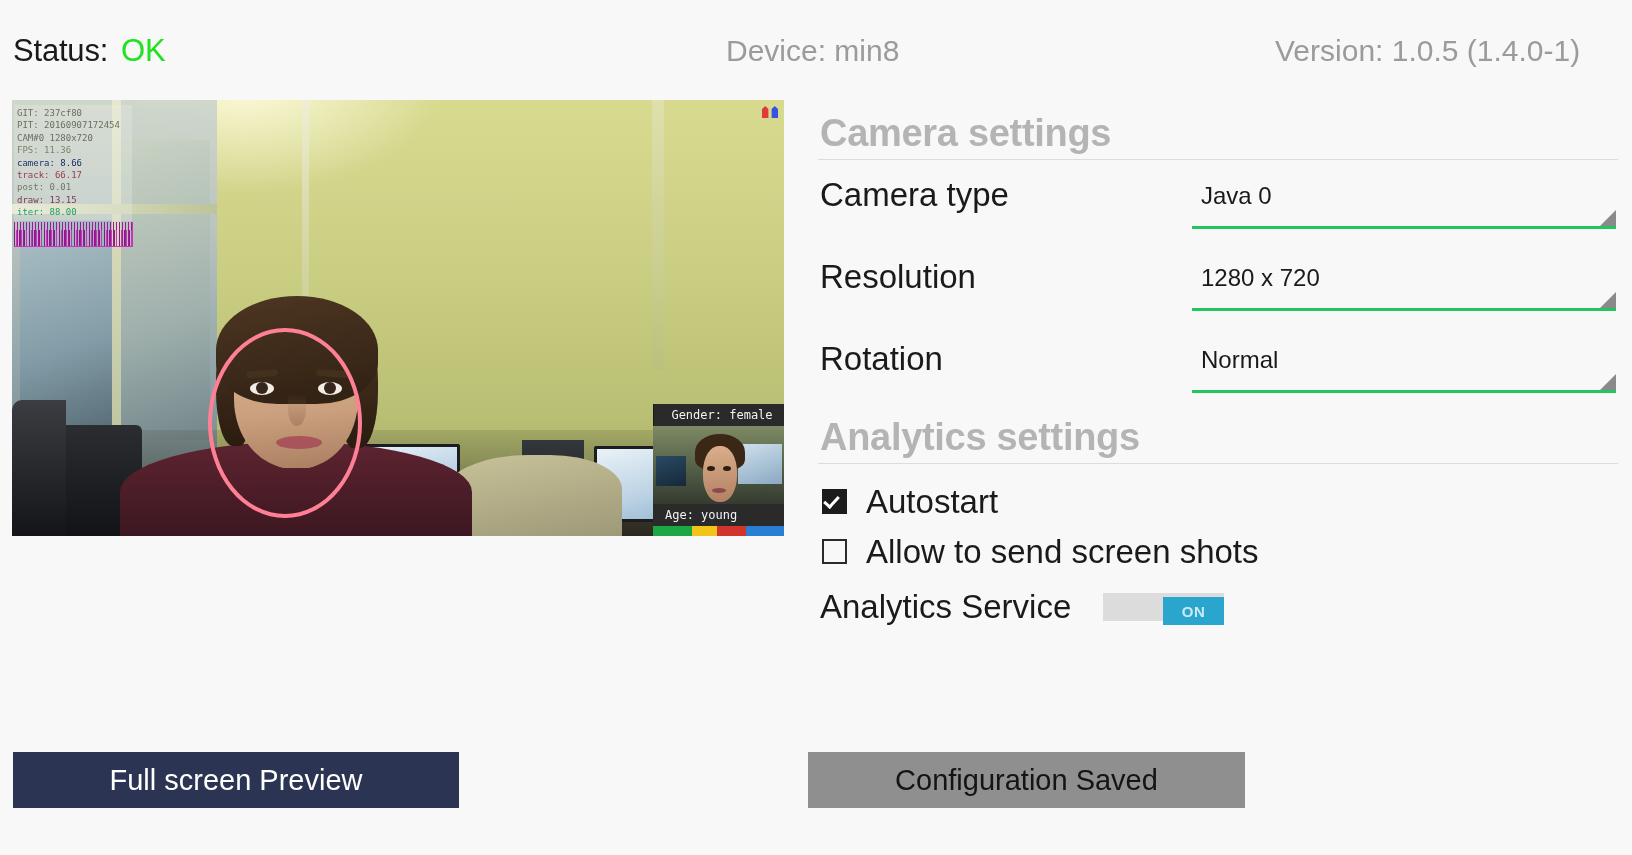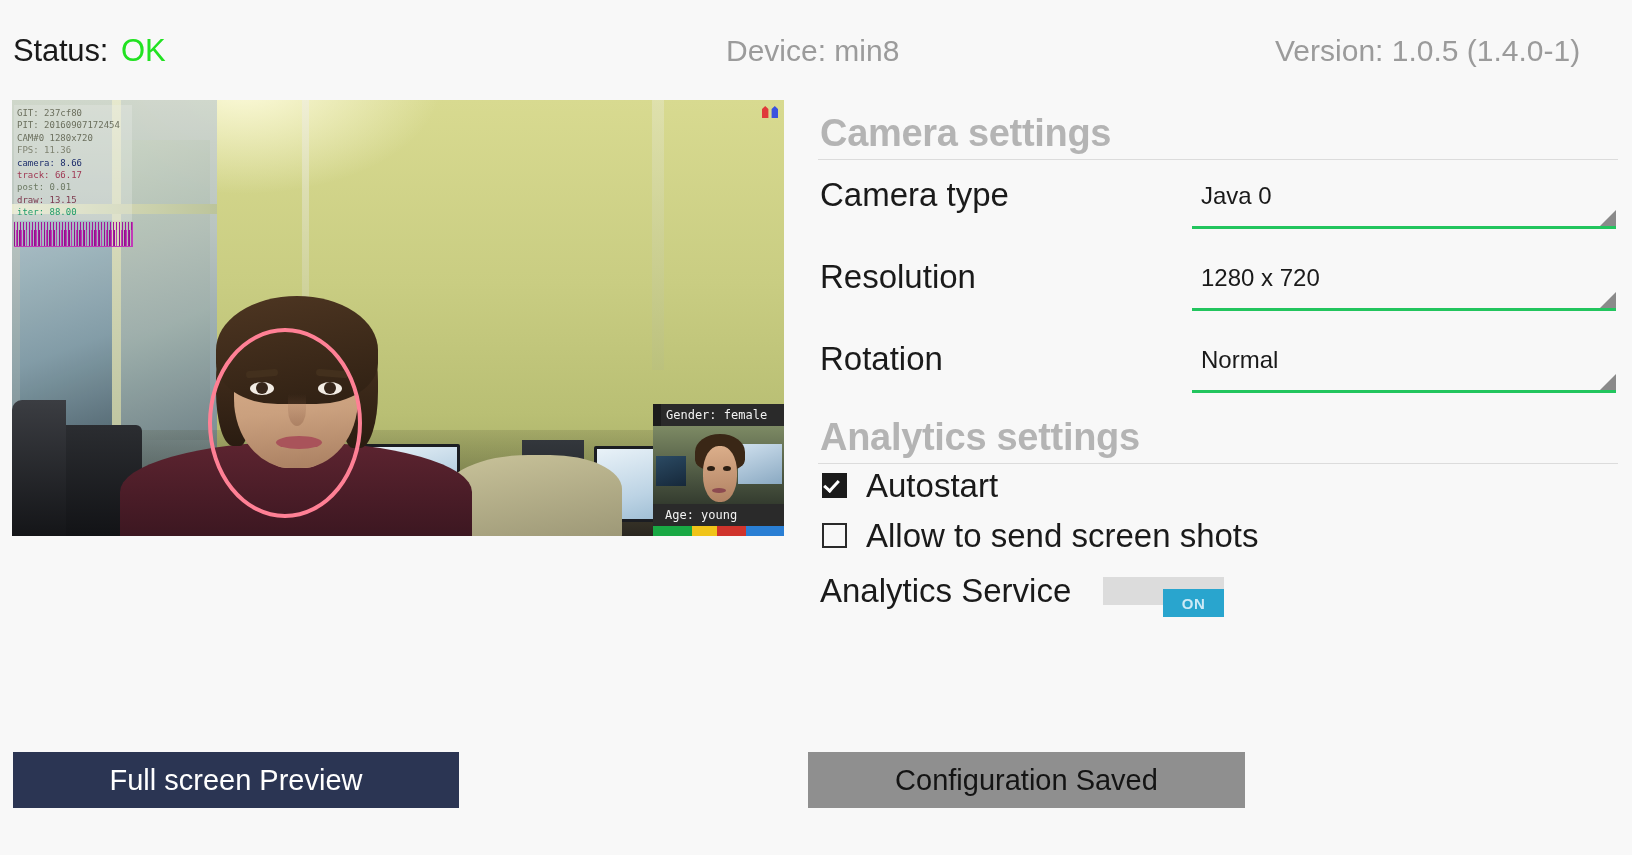--- a/index.html
+++ b/index.html
@@ -206,24 +206,24 @@
     position:absolute;left:40px;top:8px;width:54px;height:80px;
   }
   .tface .h{position:absolute;left:2px;top:0;width:50px;height:36px;
     background:#3a2716;border-radius:50% 50% 30% 30%;}
   .tface .f{position:absolute;left:10px;top:12px;width:34px;height:56px;
     background:linear-gradient(175deg,#dcaf8b,#b08162);border-radius:46%;}
   .tface .e1,.tface .e2{position:absolute;width:8px;height:5px;background:#2a1d12;border-radius:50%;top:32px;}
   .tface .e1{left:14px;} .tface .e2{left:30px;}
   .tface .m{position:absolute;left:19px;top:54px;width:14px;height:5px;background:#8d4a50;border-radius:50%;}
   .thumb-top{
-    position:absolute;left:8px;top:0;width:131px;height:22px;
+    position:absolute;left:1px;top:0;width:131px;height:22px;
     background:#2a2a2a;color:#f2f2f2;
     font-family:"DejaVu Sans Mono", monospace;font-size:12px;
-    line-height:22px;padding-left:5px;box-sizing:border-box;white-space:nowrap;
+    line-height:22px;padding-left:5px;box-sizing:border-box;white-space:nowrap;text-align:center;
   }
   .thumb-bot{
     position:absolute;left:0;bottom:10px;width:131px;height:22px;
     background:#2a2a2a;color:#f2f2f2;
     font-family:"DejaVu Sans Mono", monospace;font-size:12px;
     line-height:22px;padding-left:12px;box-sizing:border-box;white-space:nowrap;
   }
   .thumb-bar{
     position:absolute;left:0;bottom:0;width:131px;height:10px;display:flex;
   }
@@ -274,21 +274,21 @@
   .svcrow{position:relative;height:56px;margin-top:4px;}
   .svclabel{
     position:absolute;left:2px;top:0;font-size:33px;color:#1a1a1a;
     line-height:46px;white-space:nowrap;
   }
   .switch{
     position:absolute;left:285px;top:9px;width:121px;height:28px;
     background:#dcdcdc;display:flex;align-items:center;
   }
   .switch .thumb-sw{
-    position:absolute;right:0;top:12px;width:61px;height:28px;
+    position:absolute;right:0;top:4px;width:61px;height:28px;
     background:#29a5ce;color:#cdeaf6;
     font-size:15px;font-weight:bold;
     display:flex;align-items:center;justify-content:center;
     letter-spacing:.5px;
   }
 
   
   .btn{
     position:absolute;height:56px;
     display:flex;align-items:center;justify-content:center;
@@ -429,21 +429,21 @@
         <div class="spinner-val">Normal</div>
         <div class="spinner-arrow"></div>
       </div>
     </div>
   </div>
 
   <div style="margin-top:10px;">
     <div class="sec-title">Analytics settings</div>
     <div class="sec-rule"></div>
 
-    <div class="cbrow" style="margin-top:0;">
+    <div class="cbrow" style="margin-top:16px;">
       <div class="cbox on">
           <div class="tick"></div>
         </div>
       <div class="cblabel">Autostart</div>
     </div>
 
     <div class="cbrow">
       <div class="cbox off"></div>
       <div class="cblabel">Allow to send screen shots</div>
     </div>

